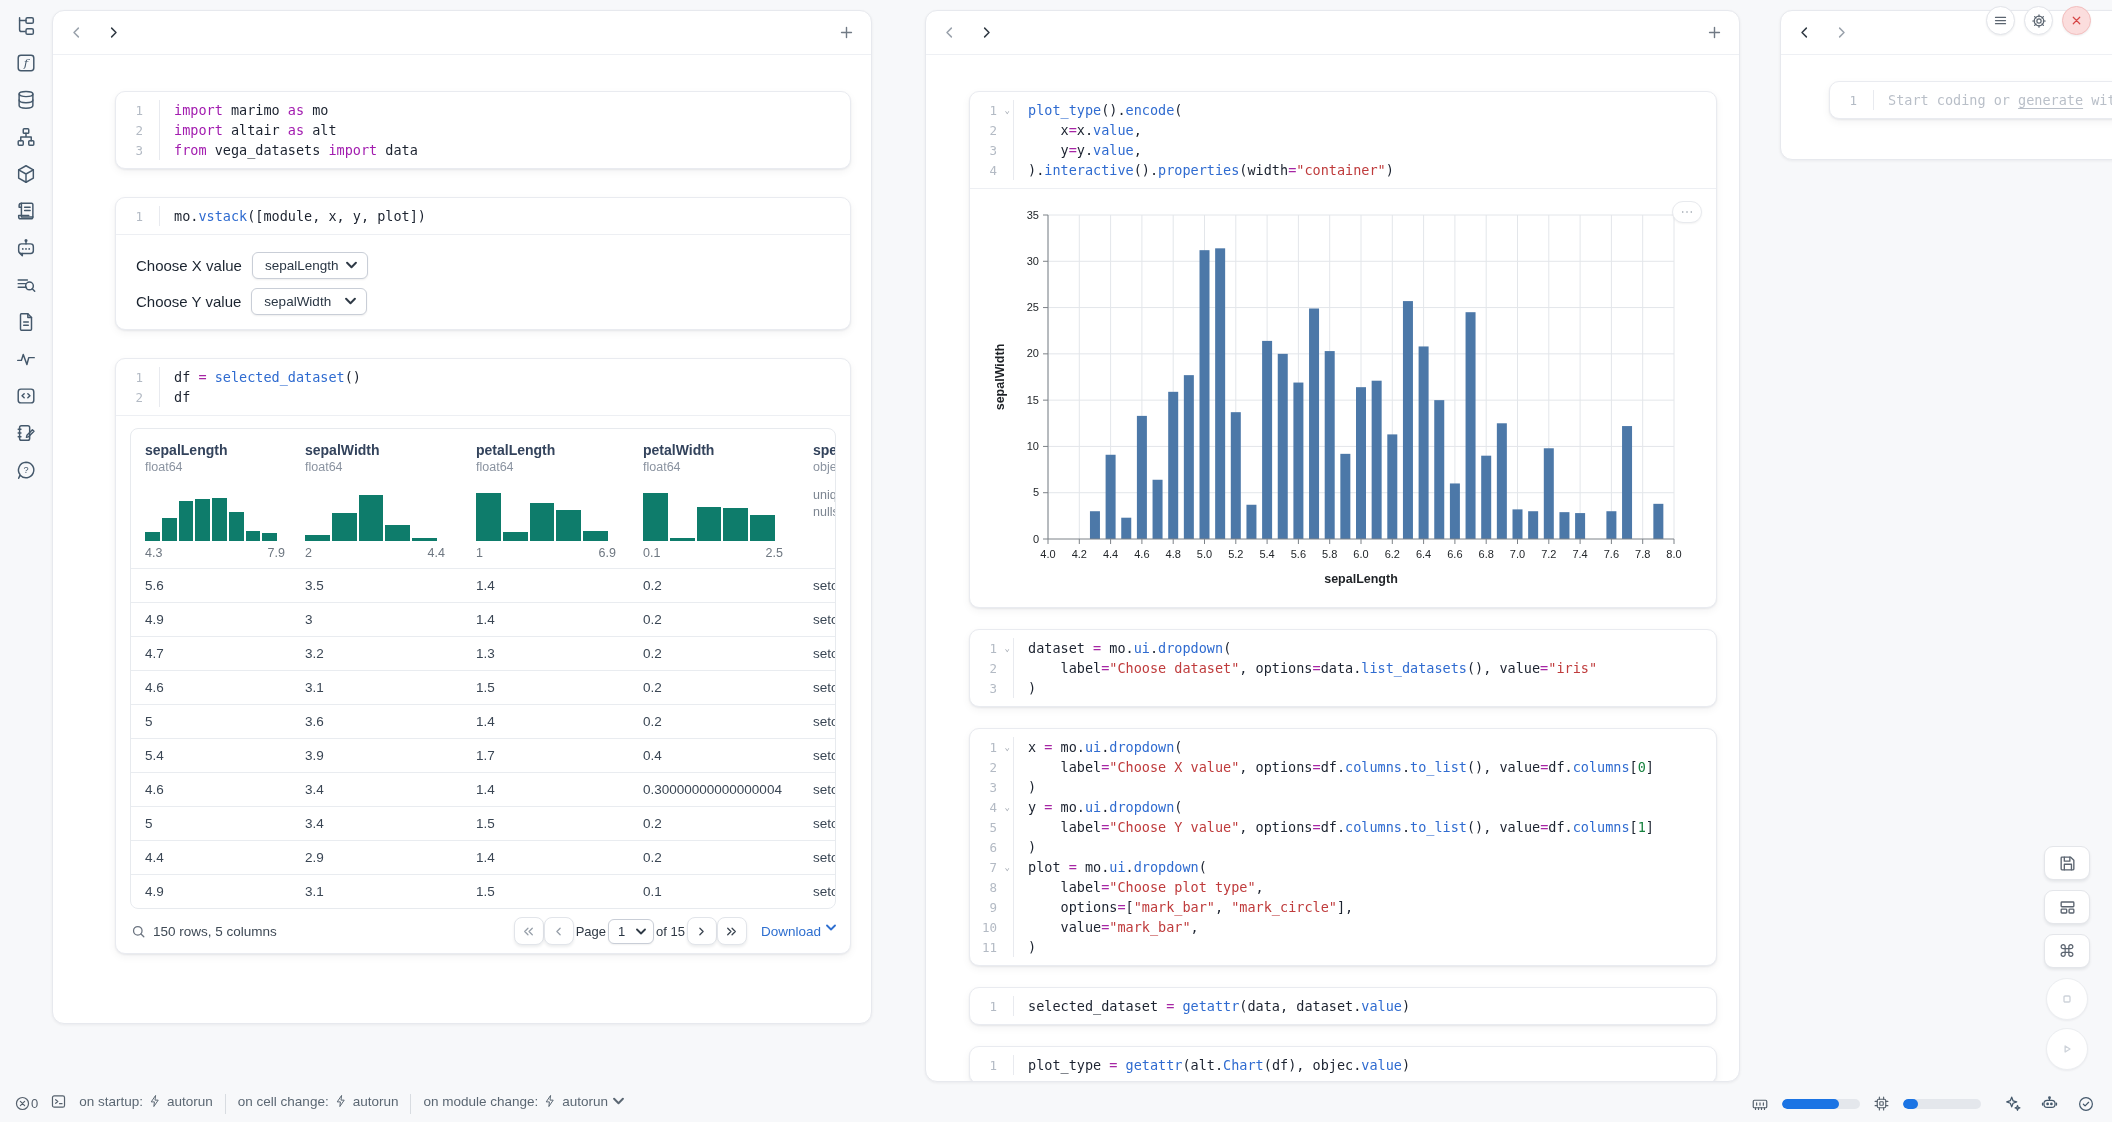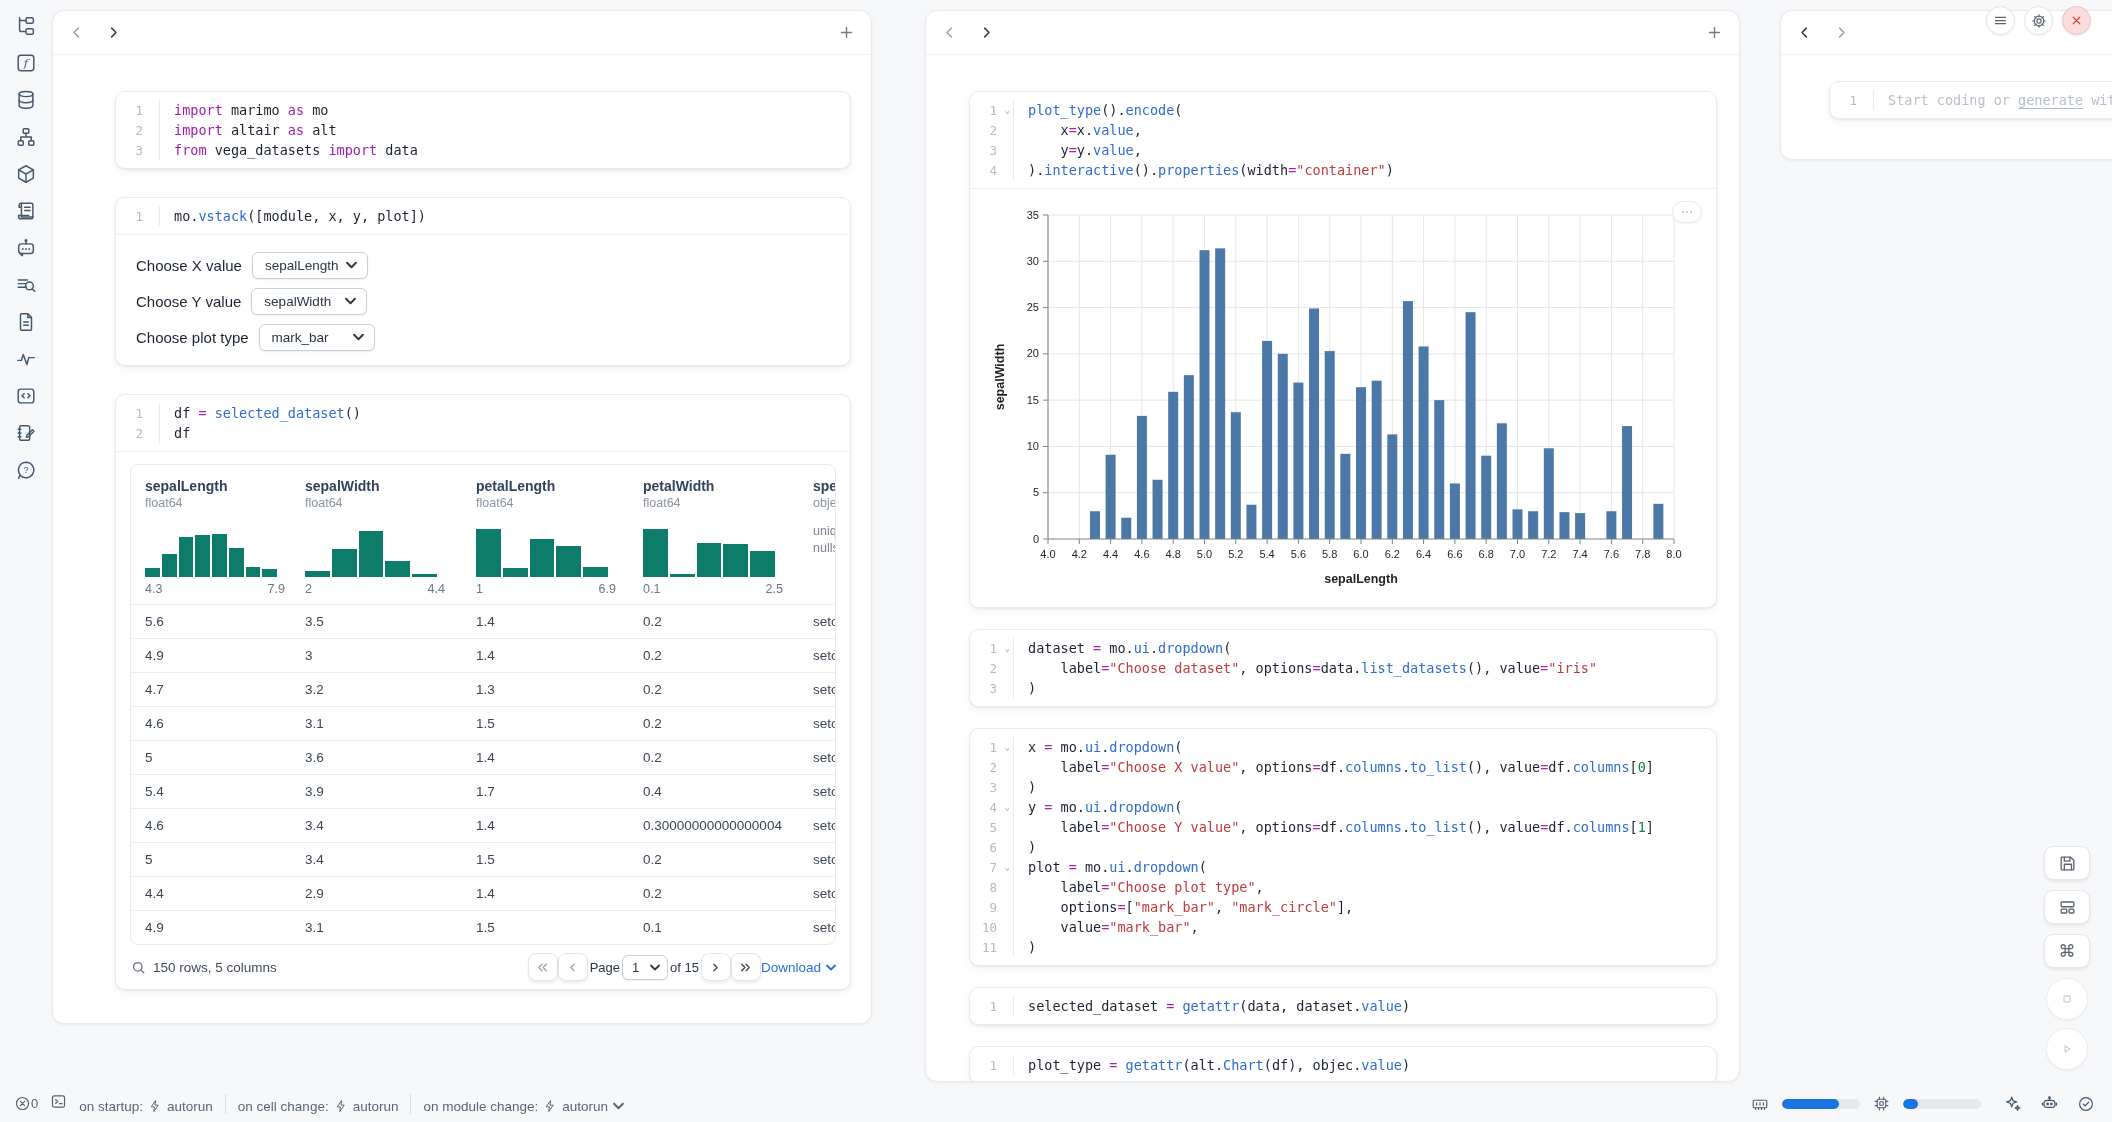--- a/index.html
+++ b/index.html
@@ -77,21 +77,21 @@
   .table-footer { margin:0 14px; height:44px; display:flex; align-items:center; gap:0; }
   .ft-summary { font-size:13.5px; color:#3f4a56; margin-left:6px; }
   .ft-spacer { flex:1; }
   .pg-btn { width:30px; height:28px; border:1px solid #e2e5ea; border-radius:8px; background:#fff;
             box-shadow:0 2px 3px rgba(15,23,42,.08); display:flex; align-items:center; justify-content:center; cursor:pointer; }
   .pg-dim svg { stroke:#98a0aa; }
   .ft-label { font-size:13px; color:#2e3844; margin:0 2px; }
   .page-select { width:46px; height:25px; border:1px solid #c9ced7; border-radius:6px; background:#fff;
                  box-shadow:0 1px 2px rgba(0,0,0,.06); display:flex; align-items:center; padding:0 7px 0 9px; cursor:pointer; }
   .page-select .sel-val { font-size:13px; color:#2a3644; flex:1; }
-  .download { display:flex; align-items:center; gap:5px; color:#2e6fd0; font-size:13.5px; cursor:pointer; }
+  .download { display:flex; gap:5px; color:#2e6fd0; font-size:13.5px; margin-left:14px; cursor:pointer; }
 
   
   .chart-output { position:relative; padding:12px 0 4px 20px; }
   .chart-menu { position:absolute; right:14px; top:12px; width:30px; height:22px; border-radius:11px;
                 border:1px solid #e8eaee; background:#fff; box-shadow:0 1px 2px rgba(0,0,0,.05);
                 color:#a6adb6; font-size:13px; line-height:20px; text-align:center; cursor:pointer; }
   .ax-lbl  { font-family:"Liberation Sans", sans-serif; font-size:11px; fill:#23272b; }
   .ax-title{ font-family:"Liberation Sans", sans-serif; font-size:12.5px; font-weight:bold; fill:#1e2226; }
 
   
@@ -275,29 +275,20 @@
                   <span class="sel-val">sepalLength</span>
                   <svg class="chev-dn" width="11" height="8" viewBox="0 0 10 7" fill="none" stroke="#2f3a46" stroke-width="1.8" stroke-linecap="round" stroke-linejoin="round">
                     <path d="M1 1.5l4 4 4-4"></path>
                   </svg>
                 </div>
               </div>
               <div class="dd-row">
                 <span class="dd-label">Choose Y value</span>
                 <div class="selectbox dd-sm">
                   <span class="sel-val">sepalWidth</span>
-                  <svg class="chev-dn" width="11" height="8" viewBox="0 0 10 7" fill="none" stroke="#2f3a46" stroke-width="1.8" stroke-linecap="round" stroke-linejoin="round">
-                    <path d="M1 1.5l4 4 4-4"></path>
-                  </svg>
-                </div>
-              </div>
-              <div class="dd-row">
-                <span class="dd-label">Choose plot type</span>
-                <div class="selectbox dd-sm">
-                  <span class="sel-val">mark_bar</span>
                   <svg class="chev-dn" width="11" height="8" viewBox="0 0 10 7" fill="none" stroke="#2f3a46" stroke-width="1.8" stroke-linecap="round" stroke-linejoin="round">
                     <path d="M1 1.5l4 4 4-4"></path>
                   </svg>
                 </div>
               </div>
             </div>
         </div>
       </div>
       <div class="cell">
         <div class="code">
@@ -840,21 +831,21 @@
             <path d="M9 9l6 6M15 9l-6 6"></path>
           </svg>
         <span class="sb-count">0</span>
       </span>
       <span class="sb-ico">
         <svg width="17" height="17" viewBox="0 0 24 24" fill="none" stroke-width="1.7" stroke-linecap="round" stroke-linejoin="round">
             <rect x="3.5" y="4" width="17" height="16" rx="2.5"></rect>
             <path d="M8 9.5l3 2.5-3 2.5M13.5 15h3.5"></path>
           </svg>
       </span>
-      <span id="sb-items" style="display:flex;align-items:flex-end;gap:12px;">
+      <span id="sb-items" style="display:flex;align-items:flex-start;gap:12px;">
           <span class="sb-item">
             <span>on startup:</span>
             <svg width="14" height="14" viewBox="0 0 24 24" fill="none" stroke="#5b6773" stroke-width="1.7" stroke-linejoin="round">
               <path d="M13 2.5L5.5 13.5H11l-1 8 7.5-11H12z"></path>
             </svg>
             <span>autorun</span>
           </span>
           <span class="sb-div"></span>
           <span class="sb-item">
             <span>on cell change:</span>

